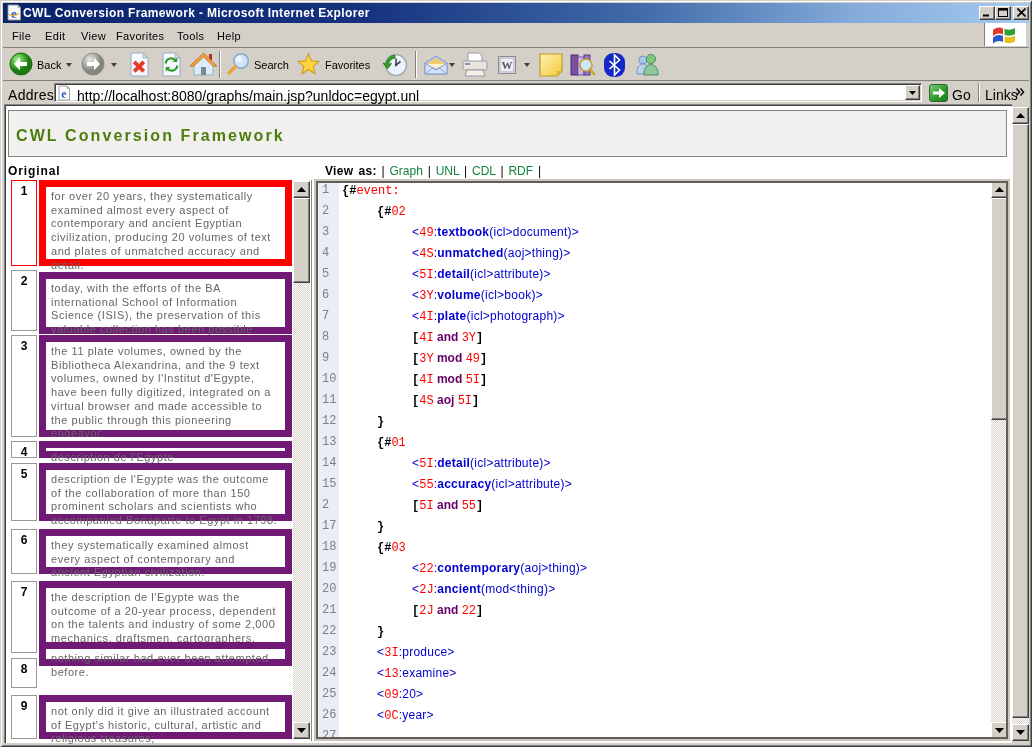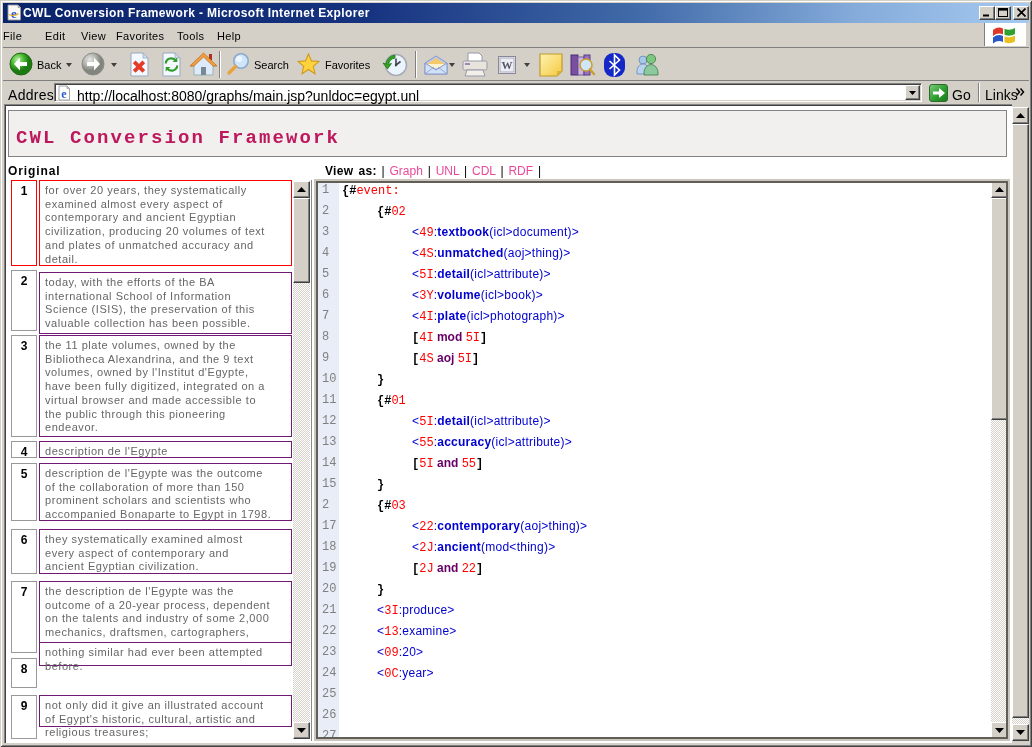--- a/index.html
+++ b/index.html
@@ -42,30 +42,30 @@
 #gobtn { left:926px; top:3px; width:19px; height:18px; border-radius:3px;
   background:linear-gradient(135deg,#7cc97c,#2e9e2e 55%,#1c7a1c); border:1px solid #2a6b2a; }
 
 #content { left:4px; top:104px; width:1008px; height:639px; background:#fff;
   border-top:1px solid #848484; border-left:1px solid #848484; }
 #innershadow { left:0; top:0; width:1px; height:100%; background:#404040; }
 #innershadow2 { left:0; top:0; width:100%; height:1px; background:#404040; }
 #mainsb { left:1012px; top:105px; width:17px; height:639px; }
 
 #headbox { left:3px; top:5px; width:999px; height:47px; background:#f1f0ef; border:1px solid #848484; }
-#headtxt { left:11px; top:22px; font-size:19px; font-weight:bold; letter-spacing:2.1px; color:#be185d;font-family:Liberation Mono, monospace; }
+#headtxt { left:11px; top:22px; font-size:16px; font-weight:bold; letter-spacing:2.1px; color:#4d7c0f; }
 #origlbl { left:3px; top:59px; font-size:12px; font-weight:bold; color:#000; letter-spacing:0.9px; }
 #viewas { left:320px; top:59px; font-size:12px; color:#000; word-spacing:1.5px; }
 #viewas b { letter-spacing:0.3px; }
-#viewas a { color:#ec4899; text-decoration:none; }
+#viewas a { color:#15803d; text-decoration:none; }
 
 #lpanel { left:2px; top:75px; width:305px; height:561px; background:#fff; border-right:1px solid #8a8a8a; }
 .numcell { position:absolute; left:4px; width:26px; background:#fff; border:1px solid #999;
   font-size:12px; font-weight:bold; text-align:center; color:#000; padding-top:3px; }
-.txtcell { position:absolute; left:32px; width:253px; background:#fff; border:1px solid #701a75;
+.txtcell { position:absolute; left:32px; width:253px; background:#fff; border:7px solid #701a75;
   font-size:11px; line-height:13.7px; color:#666; padding:3px 0 0 5px; letter-spacing:0.55px; }
 .sel { border-color:#f00 !important; }
 #lsb { position:absolute; left:286px; top:1px; width:17px; height:557px; }
 
 #rpanel { left:309px; top:74px; width:696px; height:562px; background:#fff;
   border:2px solid #cac6bd; }
 #ring { position:absolute; left:0; top:0; width:692px; height:558px; border:2px solid #615e56; z-index:5; }
 #gutter { position:absolute; left:0px; top:0px; width:23px; height:558px; background:#e9edf8;
   padding:0 0 0 6px; font-family:"Liberation Mono",monospace; font-size:12px; color:#808080; }
 #gutter div { height:21px; line-height:21px; position:relative; top:-1px; }
@@ -97,21 +97,21 @@
 <svg class="abs" style="left:979px;top:6px" width="50" height="14" viewBox="0 0 50 14">
  <rect x="4" y="8.5" width="6" height="2" fill="#000"></rect>
  <rect x="19.5" y="2.5" width="9" height="8" fill="none" stroke="#000" stroke-width="1"></rect>
  <rect x="19" y="2" width="10" height="2.6" fill="#000"></rect>
 </svg>
 <svg class="abs" style="left:1017px;top:8px" width="9" height="9" viewBox="0 0 9 9">
  <path d="M0.5 0.5L8.5 8.5M8.5 0.5L0.5 8.5" stroke="#000" stroke-width="1.7"></path>
 </svg>
 
 <div class="abs" id="menubar">
- <span style="left:0">File</span>
+ <span style="left:9px">File</span>
     <span style="left:42px">Edit</span>
     <span style="left:78px">View</span>
     <span style="left:113px">Favorites</span>
     <span style="left:174px">Tools</span>
     <span style="left:214px">Help</span>
 </div>
 <div class="abs" id="throbber"></div>
 <svg class="abs" style="left:991px;top:25px" width="26" height="21" viewBox="0 0 26 21">
  <path d="M2 5 Q7 1 12 3.5 L12 9.5 Q7 7 2 11 Z" fill="#e03828"></path>
  <path d="M13.5 3.8 Q19 6 24 3 L24 9 Q19 12 13.5 9.8 Z" fill="#30a030"></path>
@@ -289,21 +289,21 @@
   <div class="txtcell" style="top:261px;height:17px">description de l'Egypte</div>
   <div class="numcell" style="top:283px;height:58px">5</div>
   <div class="txtcell" style="top:283px;height:58px">description de l'Egypte was the outcome<br>of the collaboration of more than 150<br>prominent scholars and scientists who<br>accompanied Bonaparte to Egypt in 1798.</div>
   <div class="numcell" style="top:349px;height:45px">6</div>
   <div class="txtcell" style="top:349px;height:45px">they systematically examined almost<br>every aspect of contemporary and<br>ancient Egyptian civilization.</div>
   <div class="numcell" style="top:401px;height:72px">7</div>
   <div class="txtcell" style="top:401px;height:72px">the description de l'Egypte was the<br>outcome of a 20-year process, dependent<br>on the talents and industry of some 2,000<br>mechanics, draftsmen, cartographers,<br>typographers and engravers.</div>
   <div class="numcell" style="top:478px;height:30px">8</div>
   <div class="txtcell" style="top:462px;height:24px">nothing similar had ever been attempted<br>before.</div>
   <div class="numcell" style="top:515px;height:44px">9</div>
-  <div class="txtcell" style="top:515px;height:32px">not only did it give an illustrated account<br>of Egypt's historic, cultural, artistic and<br>religious treasures;</div>
+  <div class="txtcell" style="top:515px;height:44px">not only did it give an illustrated account<br>of Egypt's historic, cultural, artistic and<br>religious treasures;</div>
   <div id="lsb">
    <div class="abs sbtn" style="left:0;top:0;width:17px;height:17px"></div>
    <svg class="abs" style="left:4px;top:6px" width="9" height="5" viewBox="0 0 9 5">
           <path d="M0 5h9L4.5 0z" fill="#000"></path>
         </svg>
    <div class="abs track" style="left:0;top:17px;width:17px;height:524px"></div>
    <div class="abs thumb" style="left:0;top:17px;width:17px;height:85px"></div>
    <div class="abs sbtn" style="left:0;top:541px;width:17px;height:17px"></div>
    <svg class="abs" style="left:4px;top:547px" width="9" height="5" viewBox="0 0 9 5">
           <path d="M0 0h9L4.5 5z" fill="#000"></path>
@@ -341,20 +341,22 @@
         <div>27</div>
       </div>
   <div id="codes">
    <div class="cl i0"><span class="k">{#</span><span class="r">event:</span></div>
    <div class="cl i1"><span class="k">{#</span><span class="r">02</span></div>
    <div class="cl i2"><span class="b">&lt;</span><span class="r">49</span><span class="b">:</span><span class="bb">textbook</span><span class="b">(icl&gt;document)&gt;</span></div>
    <div class="cl i2"><span class="b">&lt;</span><span class="r">4S</span><span class="b">:</span><span class="bb">unmatched</span><span class="b">(aoj&gt;thing)&gt;</span></div>
    <div class="cl i2"><span class="b">&lt;</span><span class="r">5I</span><span class="b">:</span><span class="bb">detail</span><span class="b">(icl&gt;attribute)&gt;</span></div>
    <div class="cl i2"><span class="b">&lt;</span><span class="r">3Y</span><span class="b">:</span><span class="bb">volume</span><span class="b">(icl&gt;book)&gt;</span></div>
    <div class="cl i2"><span class="b">&lt;</span><span class="r">4I</span><span class="b">:</span><span class="bb">plate</span><span class="b">(icl&gt;photograph)&gt;</span></div>
+   <div class="cl i2"><span class="k">[</span><span class="r">4I</span> <span class="m">and</span> <span class="r">3Y</span><span class="k">]</span></div>
+   <div class="cl i2"><span class="k">[</span><span class="r">3Y</span> <span class="m">mod</span> <span class="r">49</span><span class="k">]</span></div>
    <div class="cl i2"><span class="k">[</span><span class="r">4I</span> <span class="m">mod</span> <span class="r">5I</span><span class="k">]</span></div>
    <div class="cl i2"><span class="k">[</span><span class="r">4S</span> <span class="m">aoj</span> <span class="r">5I</span><span class="k">]</span></div>
    <div class="cl i1"><span class="k">}</span></div>
    <div class="cl i1"><span class="k">{#</span><span class="r">01</span></div>
    <div class="cl i2"><span class="b">&lt;</span><span class="r">5I</span><span class="b">:</span><span class="bb">detail</span><span class="b">(icl&gt;attribute)&gt;</span></div>
    <div class="cl i2"><span class="b">&lt;</span><span class="r">55</span><span class="b">:</span><span class="bb">accuracy</span><span class="b">(icl&gt;attribute)&gt;</span></div>
    <div class="cl i2"><span class="k">[</span><span class="r">5I</span> <span class="m">and</span> <span class="r">55</span><span class="k">]</span></div>
    <div class="cl i1"><span class="k">}</span></div>
    <div class="cl i1"><span class="k">{#</span><span class="r">03</span></div>
    <div class="cl i2"><span class="b">&lt;</span><span class="r">22</span><span class="b">:</span><span class="bb">contemporary</span><span class="b">(aoj&gt;thing)&gt;</span></div>

